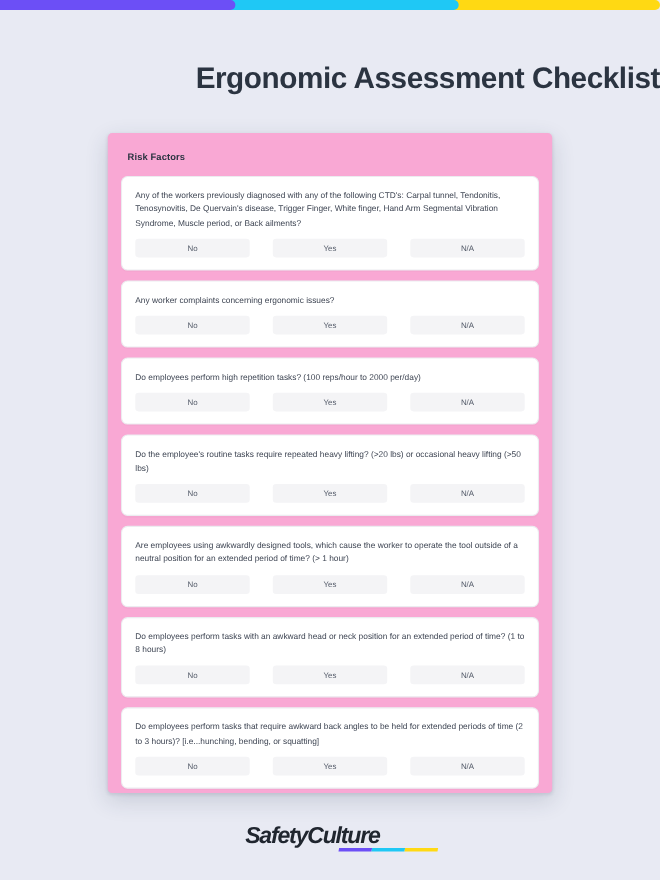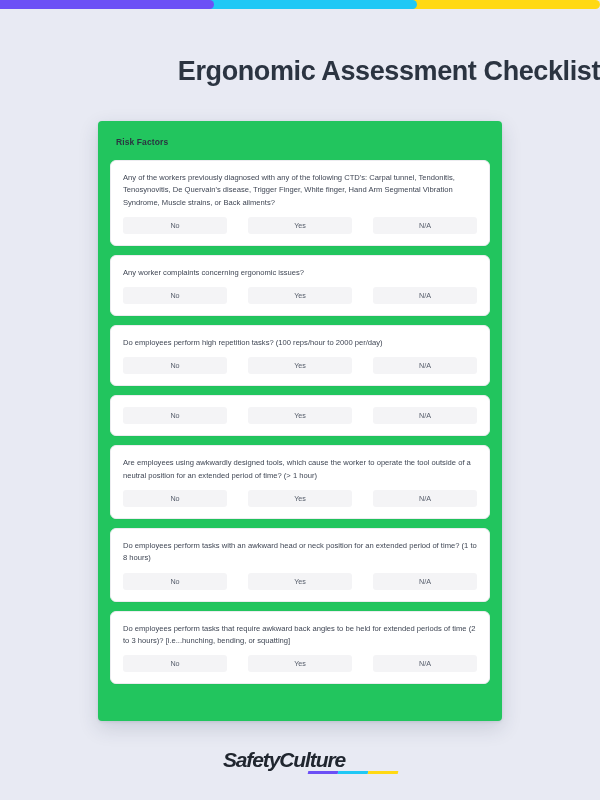--- a/index.html
+++ b/index.html
@@ -46,21 +46,21 @@
     color: #2b3441;
   }
 
   
   .paper {
     position: absolute;
     top: 121px;
     left: 98px;
     width: 404px;
     height: 600px;
-    background: #22c55e;
+    background: #f9a8d4;
     border-radius: 4px;
     box-shadow: 0 7px 20px rgba(40,50,80,0.16), 0 1px 3px rgba(40,50,80,0.10);
     overflow: hidden;
     padding: 16px 12px 0 12px;
   }
 
   .section-title {
     font-size: 8.5px;
     font-weight: bold;
     color: #2b3441;
@@ -150,21 +150,21 @@
 </div>
 
 <h1 class="page-title">Ergonomic Assessment Checklist</h1>
 
 <div class="paper">
 
   <div class="section-title">Risk Factors</div>
 
   <div id="questions-container">
       <div class="q-card">
-        <div class="q-text">Any of the workers previously diagnosed with any of the following CTD's: Carpal tunnel, Tendonitis, Tenosynovitis, De Quervain's disease, Trigger Finger, White finger, Hand Arm Segmental Vibration Syndrome, Muscle strains, or Back ailments?</div>
+        <div class="q-text">Any of the workers previously diagnosed with any of the following CTD's: Carpal tunnel, Tendonitis, Tenosynovitis, De Quervain's disease, Trigger Finger, White finger, Hand Arm Segmental Vibration Syndrome, Muscle period, or Back ailments?</div>
         <div class="answers">
           <div class="answer-btn">No</div>
           <div class="answer-btn">Yes</div>
           <div class="answer-btn">N/A</div>
         </div>
       </div>
       <div class="q-card">
         <div class="q-text">Any worker complaints concerning ergonomic issues?</div>
         <div class="answers">
           <div class="answer-btn">No</div>
@@ -174,20 +174,21 @@
       </div>
       <div class="q-card">
         <div class="q-text">Do employees perform high repetition tasks? (100 reps/hour to 2000 per/day)</div>
         <div class="answers">
           <div class="answer-btn">No</div>
           <div class="answer-btn">Yes</div>
           <div class="answer-btn">N/A</div>
         </div>
       </div>
       <div class="q-card">
+        <div class="q-text">Do the employee's routine tasks require repeated heavy lifting? (&gt;20 lbs) or occasional heavy lifting (&gt;50 lbs)</div>
         <div class="answers">
           <div class="answer-btn">No</div>
           <div class="answer-btn">Yes</div>
           <div class="answer-btn">N/A</div>
         </div>
       </div>
       <div class="q-card">
         <div class="q-text">Are employees using awkwardly designed tools, which cause the worker to operate the tool outside of a neutral position for an extended period of time? (&gt; 1 hour)</div>
         <div class="answers">
           <div class="answer-btn">No</div>

